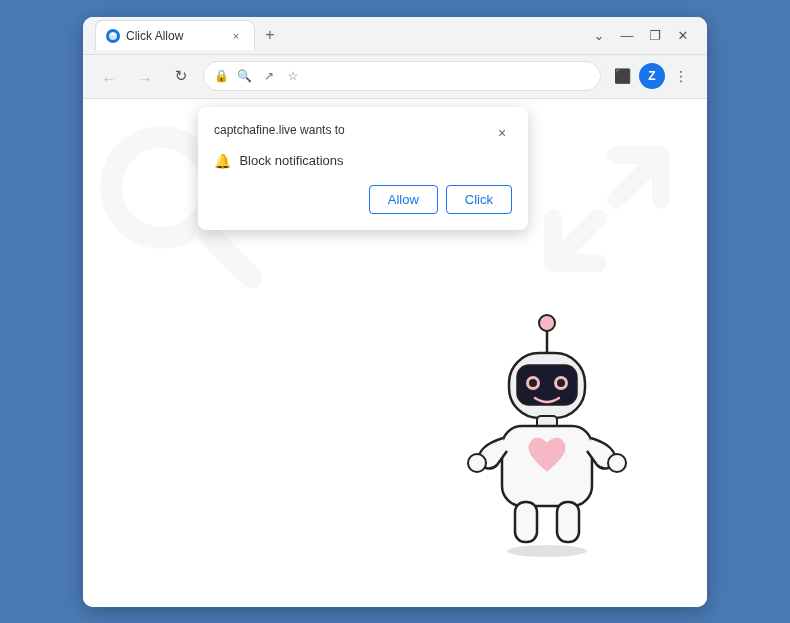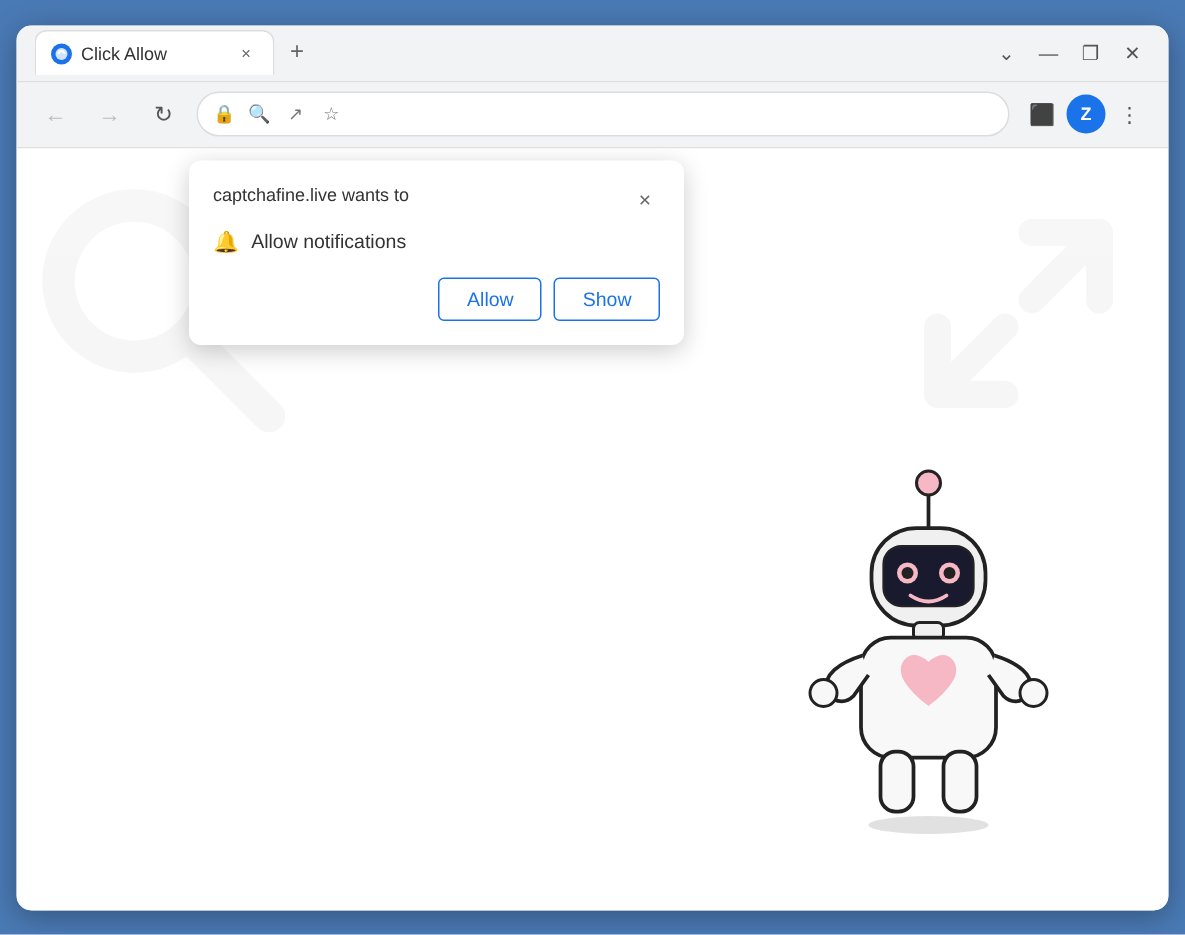--- a/index.html
+++ b/index.html
@@ -6,21 +6,21 @@
     body {
       background: #4a7ab5;
       display: flex;
       justify-content: center;
       align-items: center;
       width: 790px;
       height: 623px;
       font-family: 'Segoe UI', Arial, sans-serif;
     }
     .browser-window {
-      width: 768px;
+      width: 624px;
       height: 590px;
       background: #fff;
       border-radius: 10px;
       box-shadow: 0 4px 20px rgba(0,0,0,0.3);
       display: flex;
       flex-direction: column;
       overflow: hidden;
     }
     
     .title-bar {
@@ -417,22 +417,22 @@
       </svg>
     </div>
 
     <div class="permission-popup">
       <div class="popup-header">
         <span class="popup-title">captchafine.live wants to</span>
         <div class="popup-close">×</div>
       </div>
       <div class="popup-notification-row">
         <span class="bell-icon">🔔</span>
-        <span>Allow notifications</span>
+        <span>Block notifications</span>
       </div>
       <div class="popup-buttons">
         <button class="btn-allow">Allow</button>
-        <button class="btn-block">Show</button>
+        <button class="btn-block">Click</button>
       </div>
     </div>
 
   </div>
 </div>
 
 </body></html>

